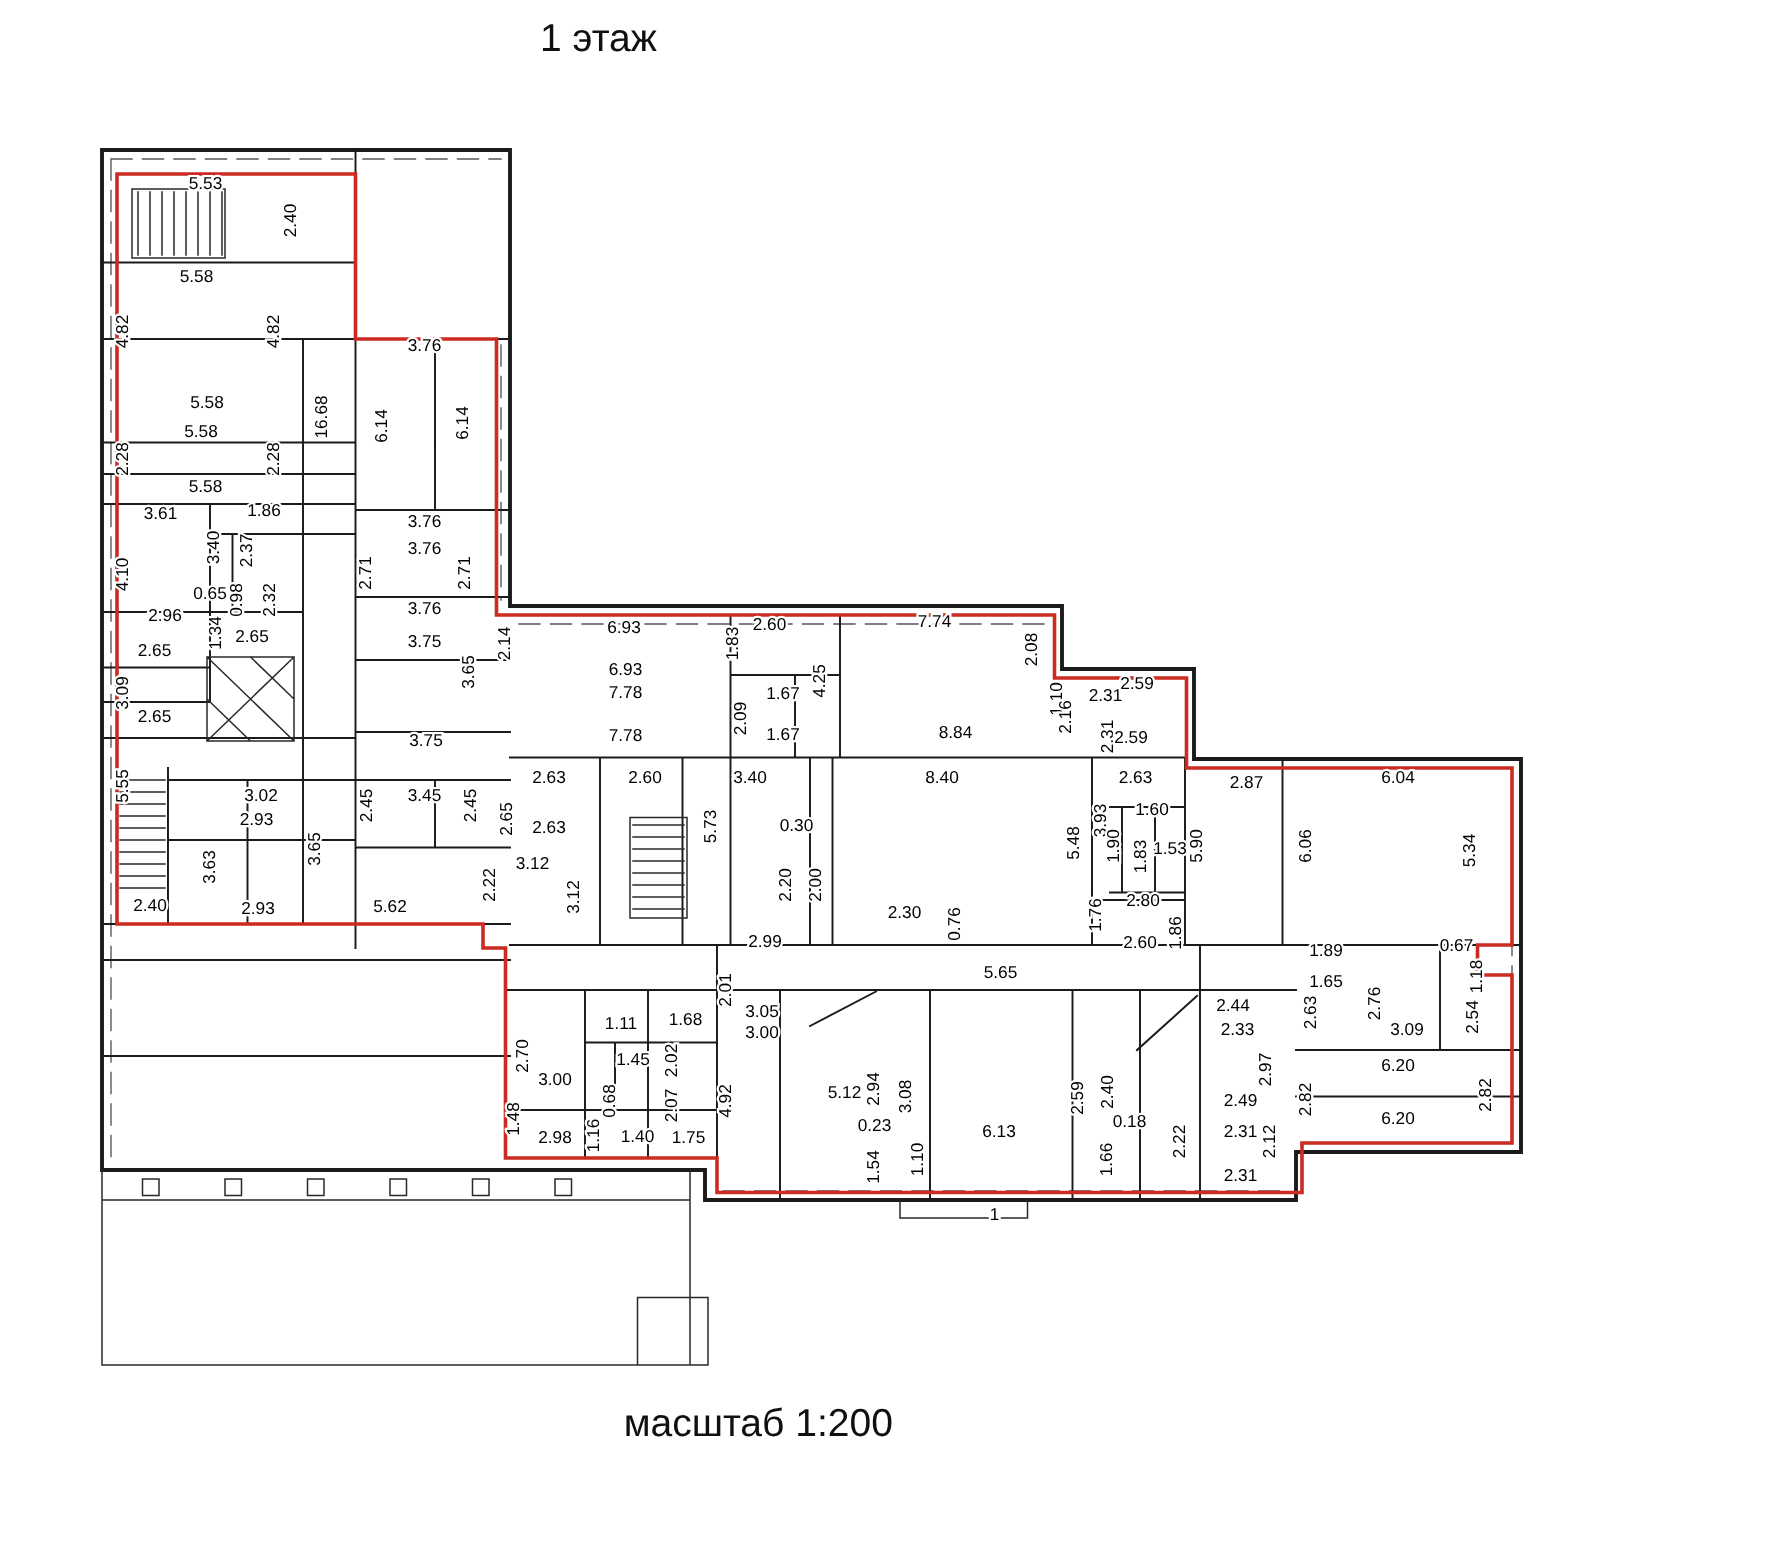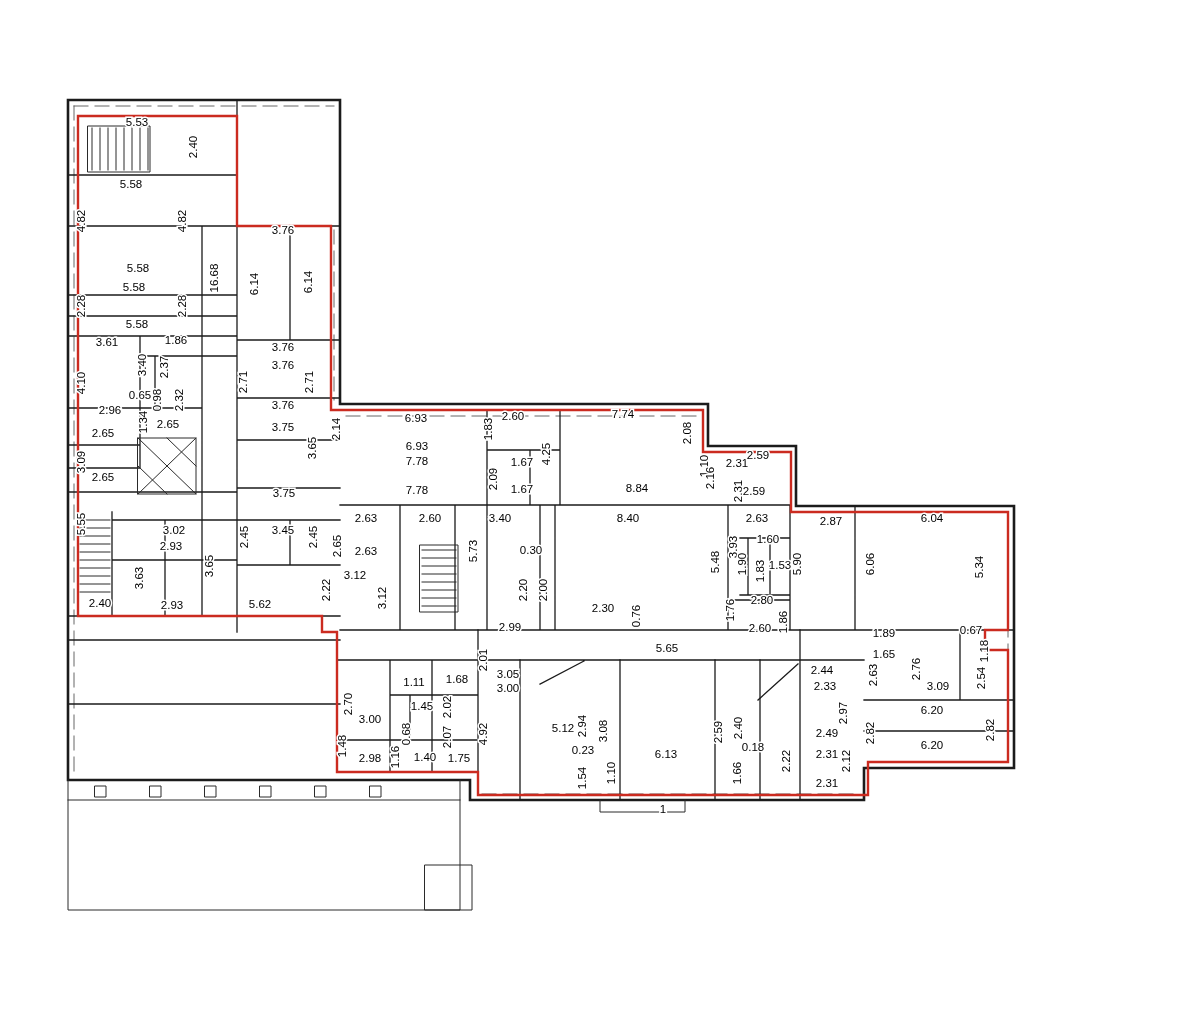--- a/index.html
+++ b/index.html
@@ -17,20 +17,21 @@
   .win{stroke:#555;stroke-width:0.9;stroke-dasharray:14 7;}
   .red{stroke:#cb2b20;stroke-width:2.4;}
   .dims text{font-family:"Liberation Sans",sans-serif;font-size:11.5px;fill:#000;
              text-anchor:middle;paint-order:stroke;stroke:#ffffff;stroke-width:3px;}
 </style>
 </head>
 <body>
 
 <div class="canvas">
 
+  <div class="plan-title">1 этаж</div>
 
   <svg width="1182" height="1032" viewBox="0 0 1182 1032">
 
     <g>
       <path class="win" d="M74,106 V774 M74,106 H334 M334,230 V400 M346,416 H700 M802,512 H1004 M1008,518 V756 M482,794 H860"></path>
     </g>
 
     <g>
       <path class="wall-outer" d="M68,100 H340 V404 H708 V446 H796 V506 H1014 V768 H864 V800 H470 V780 H68 Z"></path>
     </g>
@@ -228,13 +229,14 @@
         <text x="827" y="758">2.31</text>
         <text x="850" y="761" transform="rotate(-90 850 761)">2.12</text>
         <text x="586" y="778" transform="rotate(-90 586 778)">1.54</text>
         <text x="615" y="773" transform="rotate(-90 615 773)">1.10</text>
         <text x="741" y="773" transform="rotate(-90 741 773)">1.66</text>
         <text x="827" y="787">2.31</text>
         <text x="663" y="813">1</text>
       </g>
   </svg>
 
+  <div class="scale-label">масштаб 1:200</div>
 </div>
 
 </body></html>

